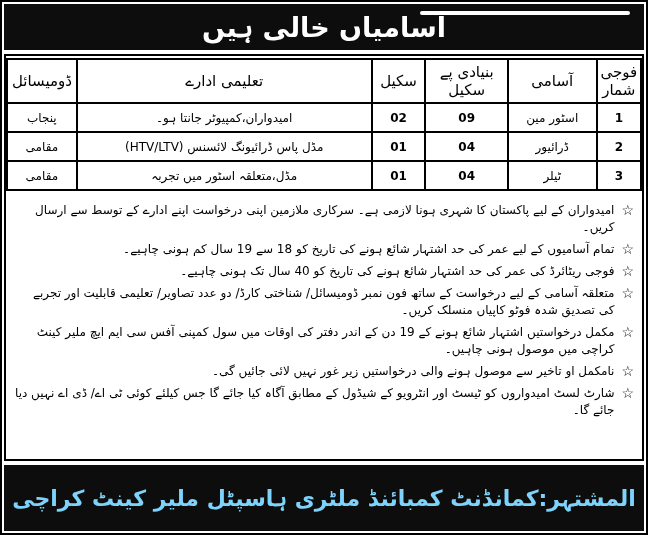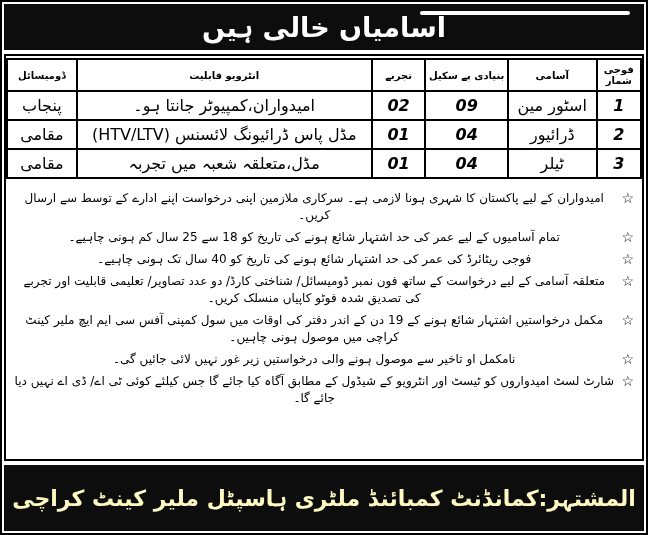--- a/index.html
+++ b/index.html
@@ -28,43 +28,43 @@
   .intro{
     padding:4px 7px 2px;font-size:13px;font-weight:600;
     text-align:justify;line-height:1.45;
   }
   
   table.vacancy{
     border-collapse:collapse;width:100%;table-layout:fixed;margin-top:2px;
   }
   table.vacancy td,table.vacancy th{
     border:2px solid #000;text-align:center;vertical-align:middle;
-    padding:3px 2px;font-size:16px;overflow:hidden;
+    padding:3px 2px;font-size:12px;overflow:hidden;
   }
-  table.vacancy th{font-weight:bold;font-size:10px;height:24px;}
+  table.vacancy th{font-weight:normal;font-size:15px;height:24px;}
   table.vacancy td{height:21px;}
   .col-serial{width:7%;}
   .col-position{width:14%;}
   .col-pay{width:13%;}
   .col-count{width:8.5%;}
   .col-qual{width:46.5%;}
   .col-dom{width:11%;}
-  .num{font-weight:bold;font-size:13px;direction:ltr;font-style:italic;}
+  .num{font-weight:bold;font-size:13px;direction:ltr;}
   
   .conditions{flex:1;padding:6px 8px 4px;min-height:0;}
   .cond-heading{font-size:17px;font-weight:bold;margin:0 0 2px;}
   .cond-item{
     display:flex;align-items:flex-start;gap:7px;
     font-size:12px;line-height:1.45;margin-top:4.5px;font-weight:500;
   }
   .star{flex:0 0 auto;font-size:14px;line-height:1.2;}
-  .cond-text{flex:1;text-align:center;}
+  .cond-text{flex:1;}
   
   .footer-bar{
-    background:#0d0d0d;color:#fef9c3;height:66px;flex:0 0 66px;margin-top:4px;
+    background:#0d0d0d;color:#7dd3fc;height:66px;flex:0 0 66px;margin-top:4px;
     display:flex;align-items:center;justify-content:center;
   }
   .footer-text{font-size:22px;font-weight:bold;letter-spacing:.5px;}
 </style>
 </head>
 <body>
 
 <div class="page">
 
   <div class="title-bar">
@@ -82,22 +82,22 @@
           <col class="col-pay">
         <col class="col-count">
           <col class="col-qual">
           <col class="col-dom">
       </colgroup>
       <thead>
         <tr>
           <th>فوجی شمار</th>
           <th>آسامی</th>
           <th>بنیادی پے سکیل</th>
-          <th>تجربے</th>
-          <th>انٹرویو قابلیت</th>
+          <th>سکیل</th>
+          <th>تعلیمی ادارے</th>
           <th>ڈومیسائل</th>
         </tr>
       </thead>
       <tbody>
         <tr>
           <td class="num">1</td>
           <td>اسٹور مین</td>
           <td class="num">09</td>
           <td class="num">02</td>
           <td>امیدواران،کمپیوٹر جانتا ہو۔</td>
@@ -109,35 +109,35 @@
           <td class="num">04</td>
           <td class="num">01</td>
           <td>مڈل پاس ڈرائیونگ لائسنس (HTV/LTV)</td>
           <td>مقامی</td>
         </tr>
         <tr>
           <td class="num">3</td>
           <td>ٹیلر</td>
           <td class="num">04</td>
           <td class="num">01</td>
-          <td>مڈل،متعلقہ شعبہ میں تجربہ</td>
+          <td>مڈل،متعلقہ اسٹور میں تجربہ</td>
           <td>مقامی</td>
         </tr>
       </tbody>
     </table>
 
     <div class="conditions">
 
       <div class="cond-item">
         <span class="star">☆</span>
         <span class="cond-text">امیدواران کے لیے پاکستان کا شہری ہونا لازمی ہے۔ سرکاری ملازمین اپنی درخواست اپنے ادارے کے توسط سے ارسال کریں۔</span>
       </div>
       <div class="cond-item">
         <span class="star">☆</span>
-        <span class="cond-text">تمام آسامیوں کے لیے عمر کی حد اشتہار شائع ہونے کی تاریخ کو 18 سے 25 سال کم ہونی چاہیے۔</span>
+        <span class="cond-text">تمام آسامیوں کے لیے عمر کی حد اشتہار شائع ہونے کی تاریخ کو 18 سے 19 سال کم ہونی چاہیے۔</span>
       </div>
       <div class="cond-item">
         <span class="star">☆</span>
         <span class="cond-text">فوجی ریٹائرڈ کی عمر کی حد اشتہار شائع ہونے کی تاریخ کو 40 سال تک ہونی چاہیے۔</span>
       </div>
       <div class="cond-item">
         <span class="star">☆</span>
         <span class="cond-text">متعلقہ آسامی کے لیے درخواست کے ساتھ فون نمبر ڈومیسائل/ شناختی کارڈ/ دو عدد تصاویر/ تعلیمی قابلیت اور تجربے کی تصدیق شدہ فوٹو کاپیاں منسلک کریں۔</span>
       </div>
       <div class="cond-item">

